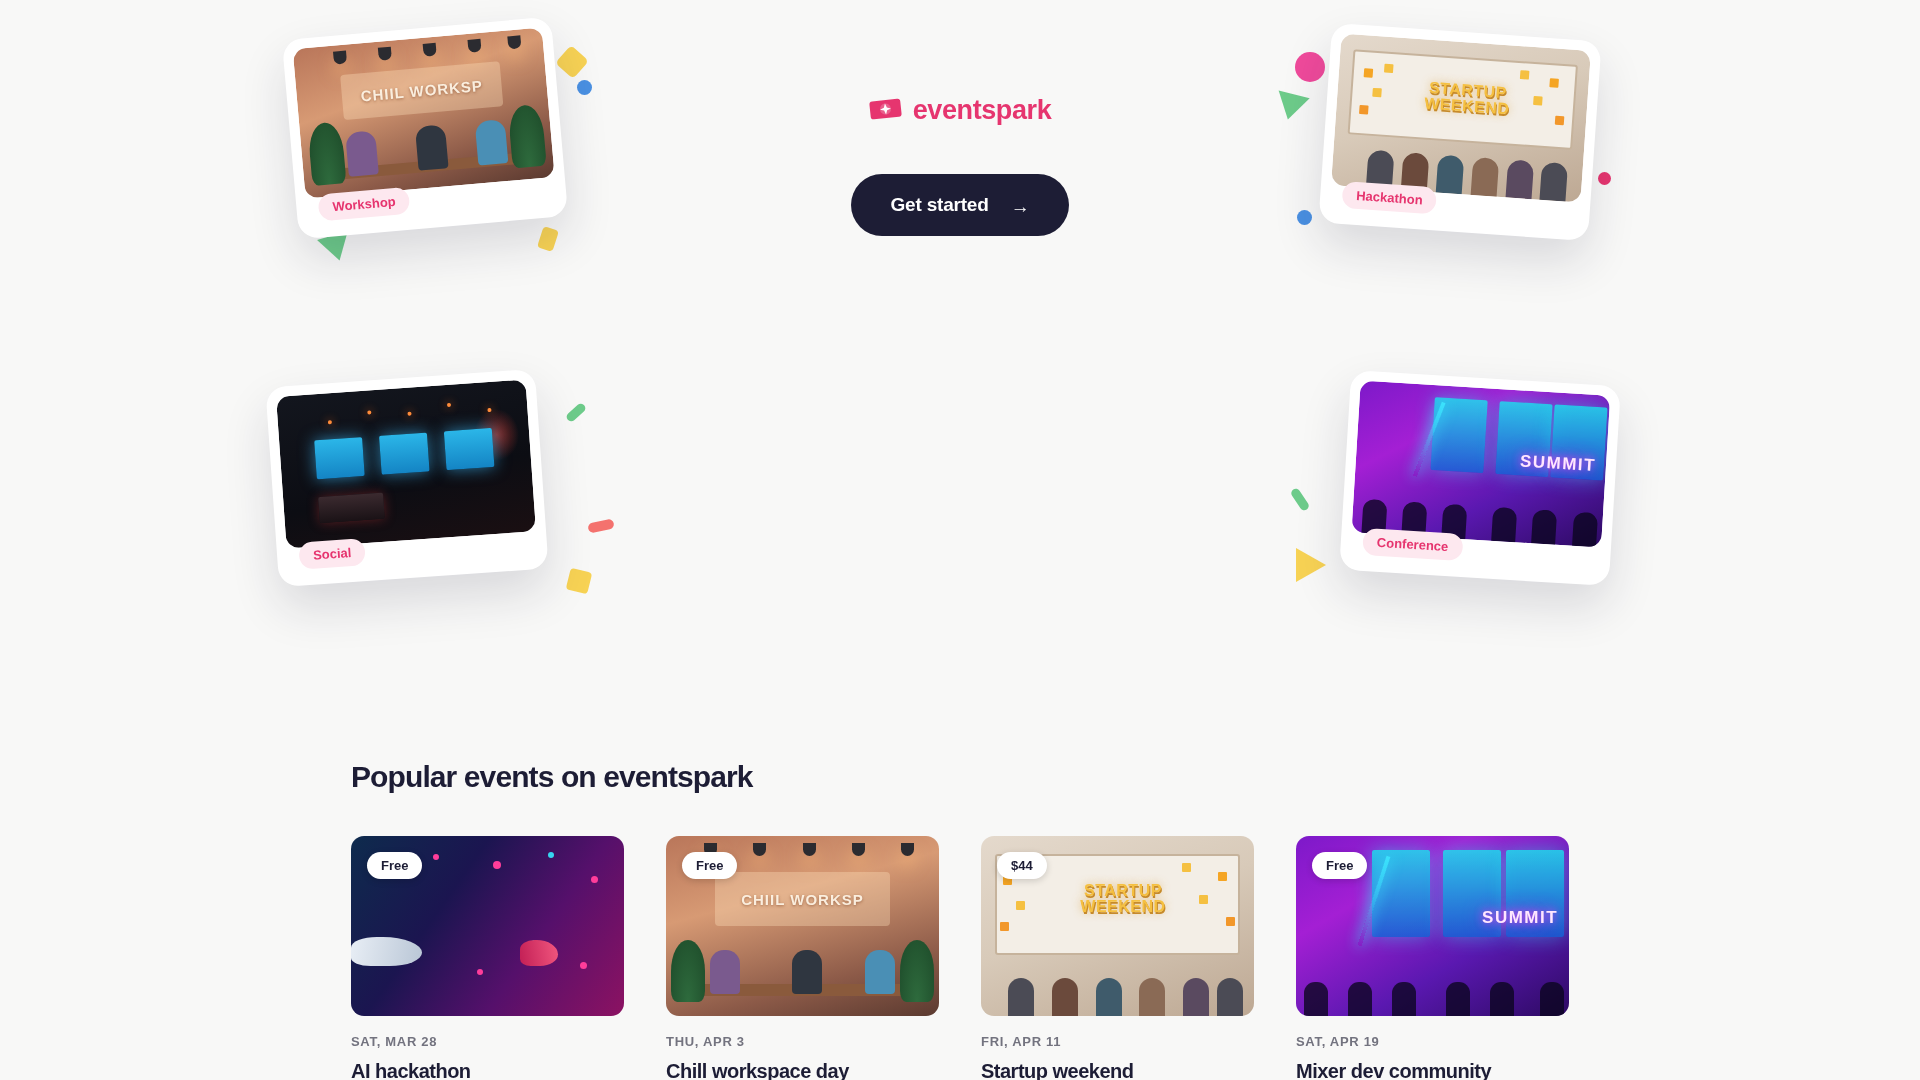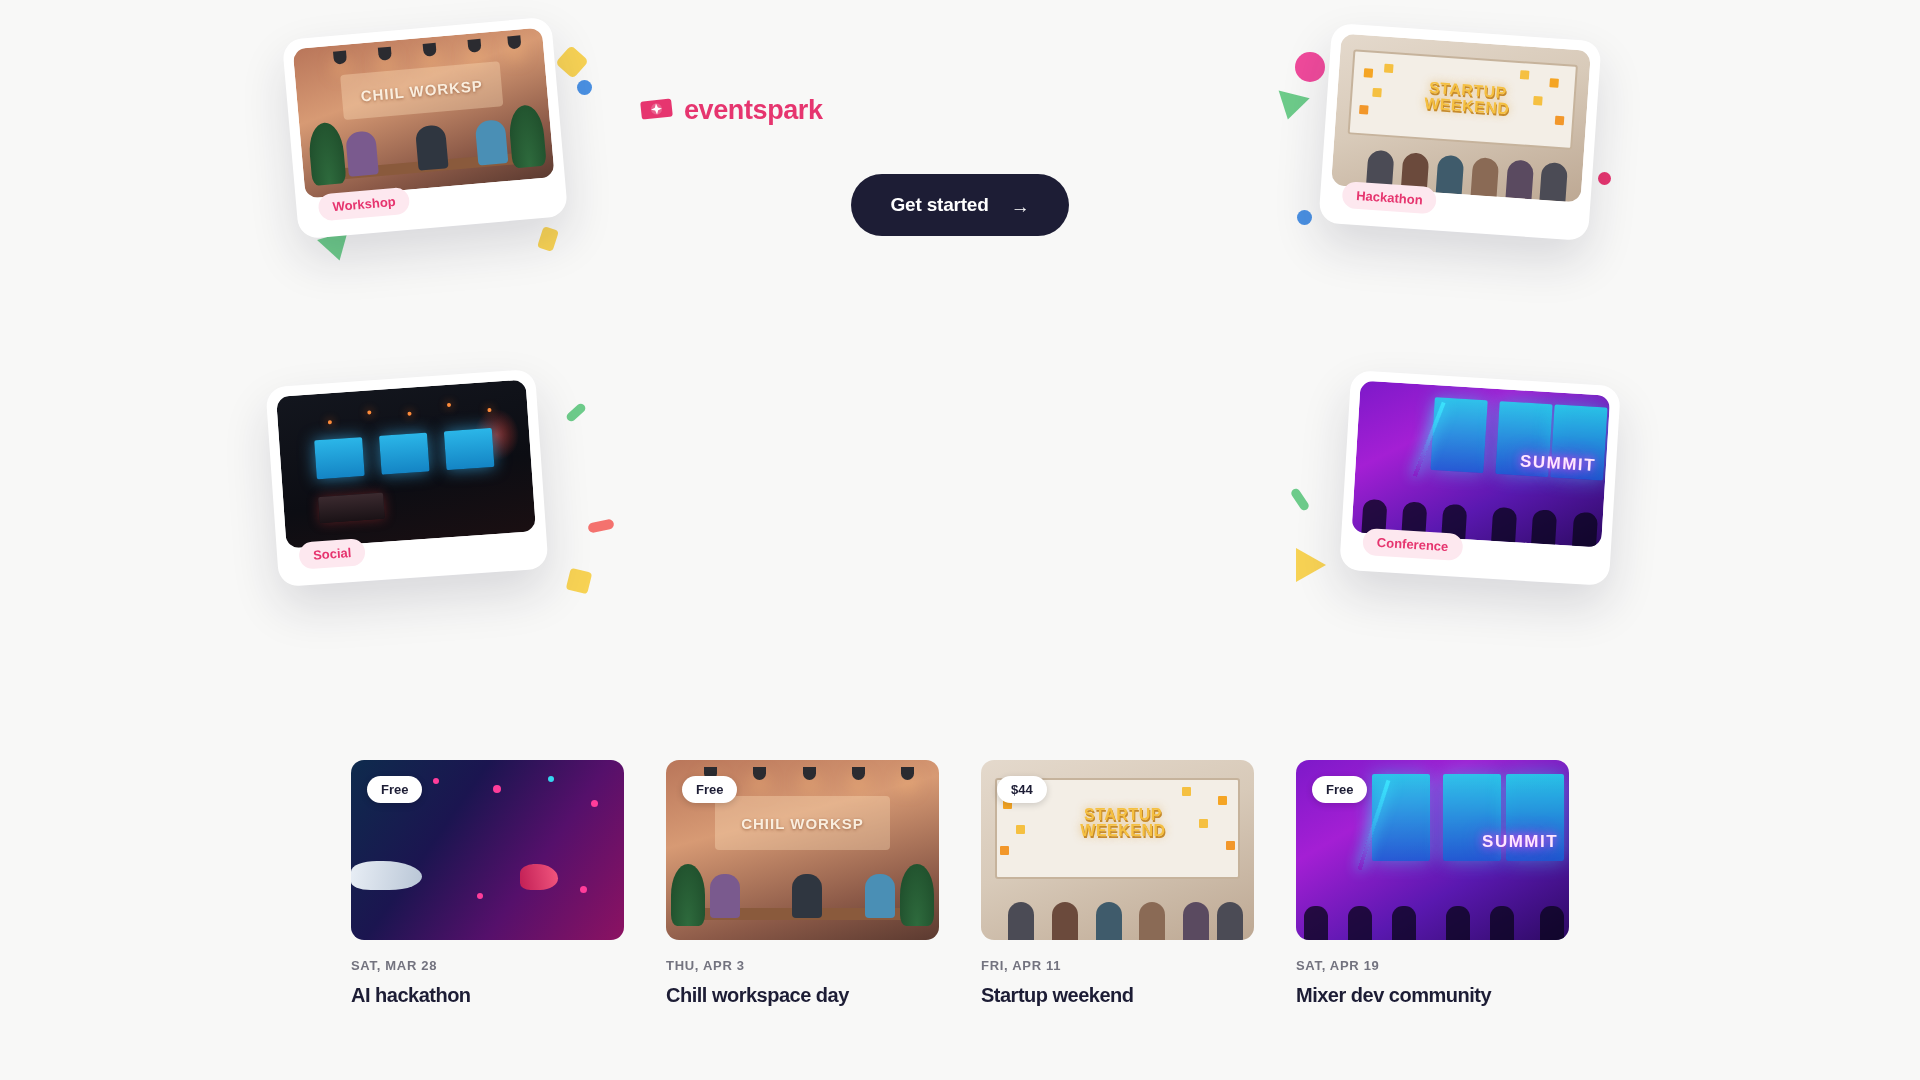--- a/index.html
+++ b/index.html
@@ -14,21 +14,21 @@
   
   .hero { position:relative; width:1920px; height:760px; }
 
   .hero-center {
     position:absolute; left:50%; top:95px;
     transform:translateX(-50%);
     width:640px; text-align:center; z-index:5;
   }
 
   .logo-row {
-    display:flex; align-items:center; 
+    display:flex; align-items:center; justify-content:center;
     gap:10px; margin-bottom:36px;
   }
   .logo-word {
     font-size:27px; font-weight:bold; color:#e6356f;
     letter-spacing:-0.4px;
   }
 
   .headline {
     font-size:56px; line-height:1.08; font-weight:bold;
     letter-spacing:-1.8px; color:#1d1d35;
@@ -362,20 +362,21 @@
         <div class="att" style="left:72%"></div>
         <div class="att" style="right:2%"></div>
       </div>
     </div>
     <div class="badge">Conference</div>
   </div>
 </section>
 
 <section class="pop">
   <div class="pop-inner">
+    <h2 class="pop-title">Popular events on eventspark</h2>
 
     <div class="grid">
 
       <article class="ecard">
         <div class="eimg">
           <div class="ph ph-ai">
             <div class="dot" style="left:12%;top:18%;width:7px;height:7px;background:#36d6f0"></div>
             <div class="dot" style="left:30%;top:10%;width:6px;height:6px;background:#ff3d9a"></div>
             <div class="dot" style="left:52%;top:14%;width:8px;height:8px;background:#ff3d9a"></div>
             <div class="dot" style="left:72%;top:9%;width:6px;height:6px;background:#36d6f0"></div>

